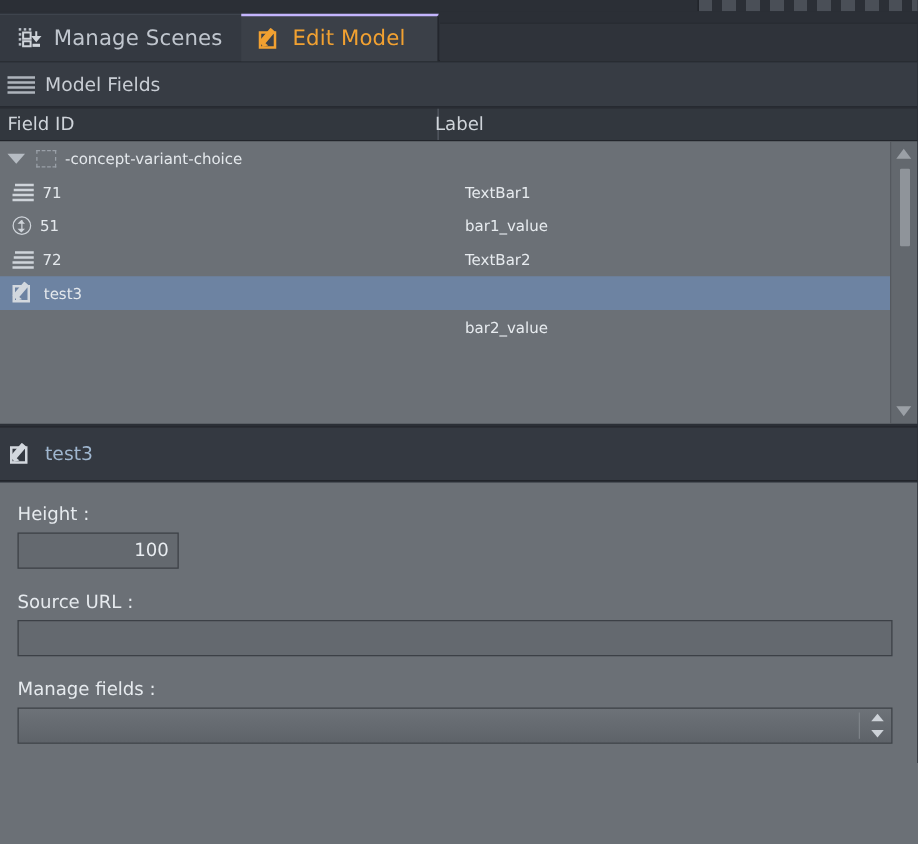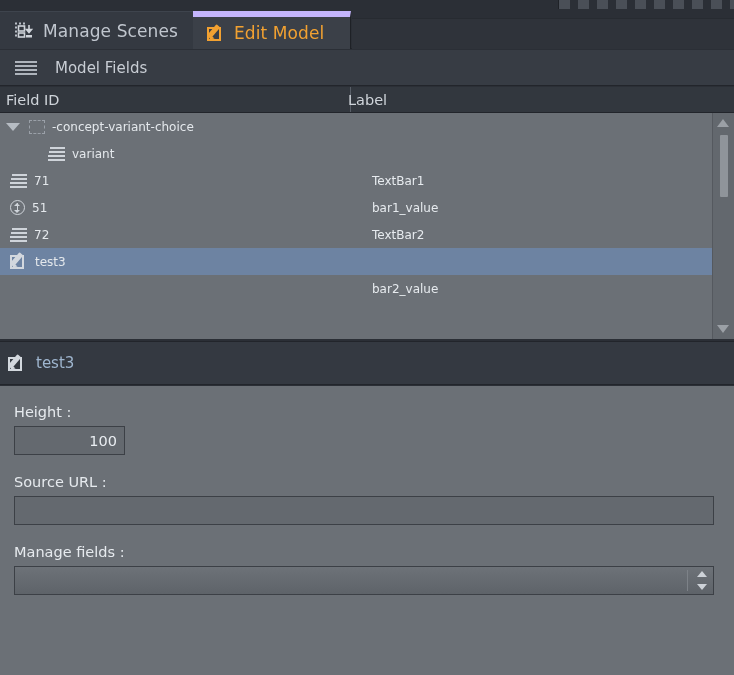--- a/index.html
+++ b/index.html
@@ -60,21 +60,21 @@
     width: 210px;
     background: #343941;
     color: #c0c6ce;
     border-top: 1px solid #3e444d;
   }
   .tab-edit {
     left: 193px;
     width: 158px;
     background: #3b4048;
     color: #f2a131;
-    border-top: 6px solid #c4b5fd;
+    border-top: 2px solid #c4b5fd;
   }
   .tab-rest {
     left: 352px;
     width: 382px;
     top: 9px;
     height: 31px;
     background: #2f333a;
     border-right: none;
     border-top: 1px solid #272b31;
   }
@@ -84,22 +84,22 @@
 
   
   .mf-header {
     position: absolute;
     left: 0; top: 50px;
     width: 734px; height: 36px;
     background: #373c44;
     border-bottom: 1px solid #22252b;
     display: flex;
     align-items: center;
-    gap: 18px;
-    padding-left: 15px;
+    gap: 8px;
+    padding-left: 6px;
     box-sizing: border-box;
     font-size: 15px;
     color: #c8cdd4;
   }
   .bars-icon { width: 22px; height: 14px; position: relative; }
   .bars-icon i {
     position: absolute; left: 0; width: 22px; height: 2px;
     background: #aeb4bc; display: block;
   }
   .bars-icon i:nth-child(1){ top: 0; }
@@ -289,21 +289,21 @@
     border: 1px solid #3c4046;
     box-sizing: border-box;
     height: 29px;
     color: #e9edf1;
     font-size: 14.5px;
     font-family: "DejaVu Sans", "Liberation Sans", sans-serif;
     padding: 0 7px;
     outline: none;
     display: block;
   }
-  .input-height { width: 111px; text-align: right; margin-bottom: 19px; }
+  .input-height { width: 129px; text-align: right; margin-bottom: 19px; }
   .input-url { width: 700px; margin-bottom: 19px; }
   .combo-wrap { position: relative; width: 700px; height: 29px; }
   .input-hidden {
     width: 700px;
     background: linear-gradient(#6d7278, #5e6369);
     padding-right: 34px;
   }
   .spin {
     position: absolute; right: 4px; top: 3px;
     width: 16px; height: 23px;
@@ -379,32 +379,20 @@
   <div class="row">
     <div class="cell-id indent-0">
       <span class="tri"></span>
       <span class="dash-box"></span>
       <span>-concept-variant-choice</span>
     </div>
     <div class="cell-label"></div>
   </div>
 
 
-  <div class="row">
-    <div class="cell-id indent-1">
-      <span class="lines-icon">
-          <i></i>
-          <i></i>
-          <i></i>
-          <i></i>
-        </span>
-      <span>variant</span>
-    </div>
-    <div class="cell-label"></div>
-  </div>
 
   <div class="row">
     <div class="cell-id indent-2">
       <span class="lines-icon">
           <i></i>
           <i></i>
           <i></i>
           <i></i>
         </span>
       <span>71</span>

